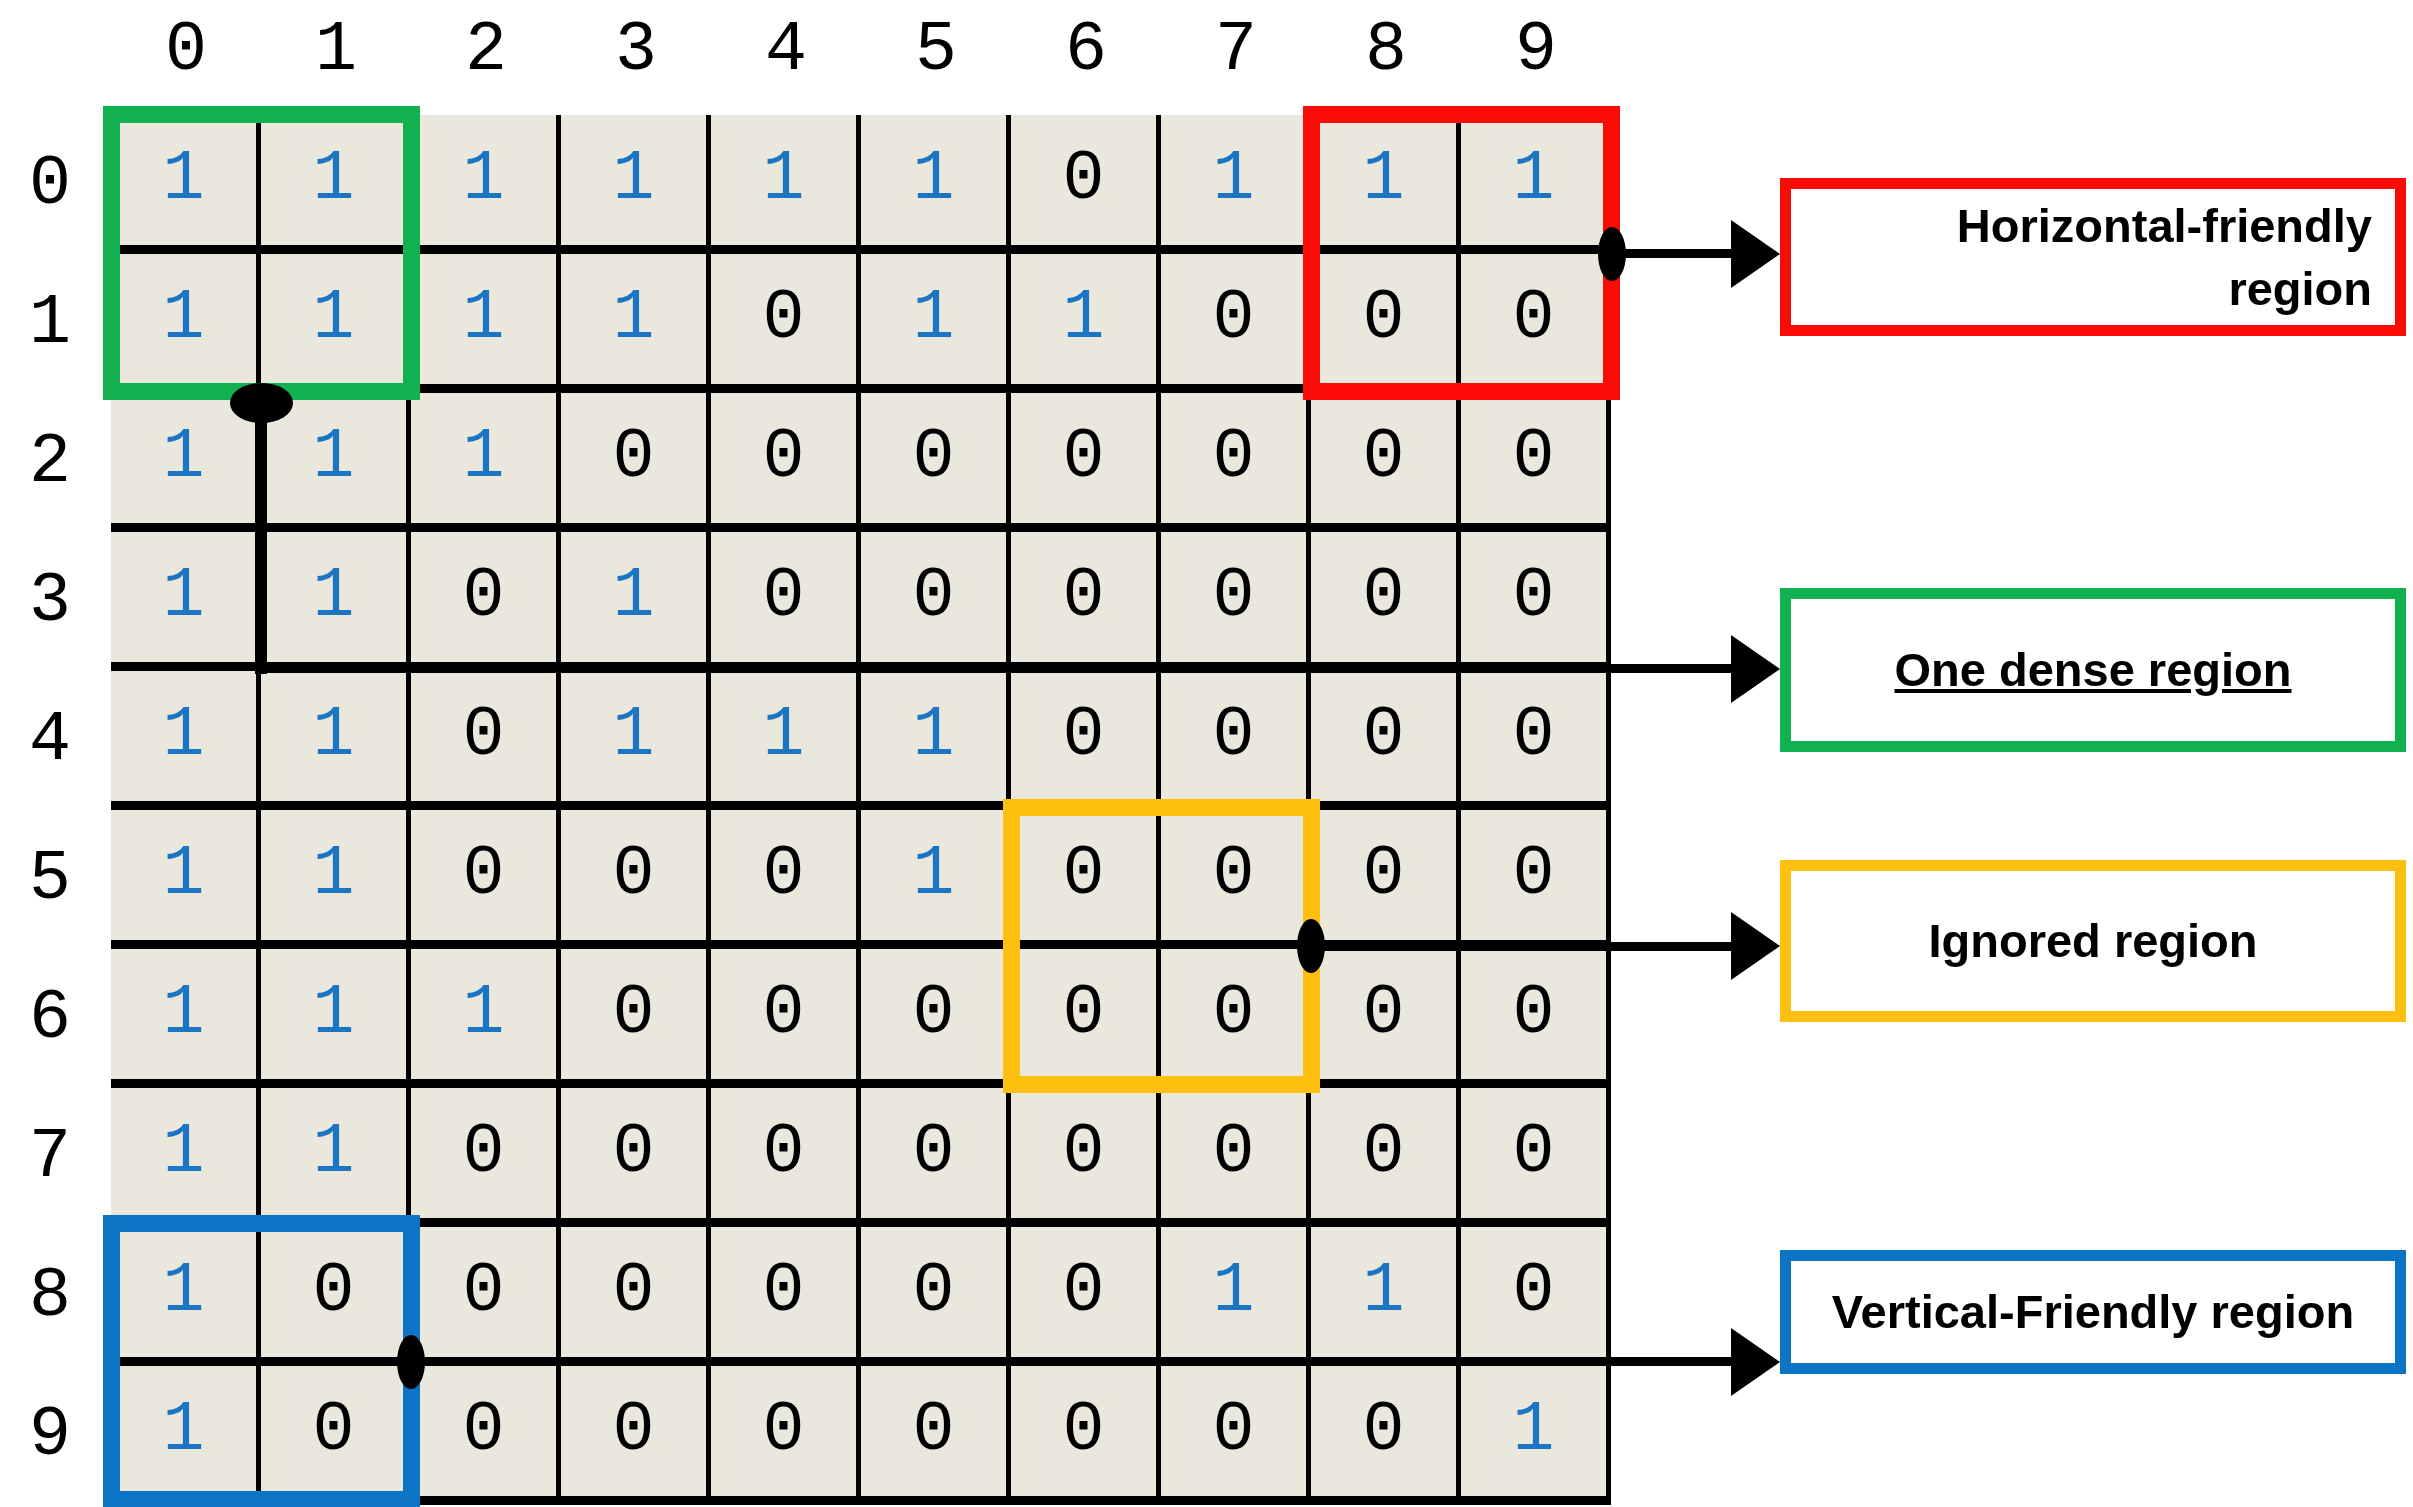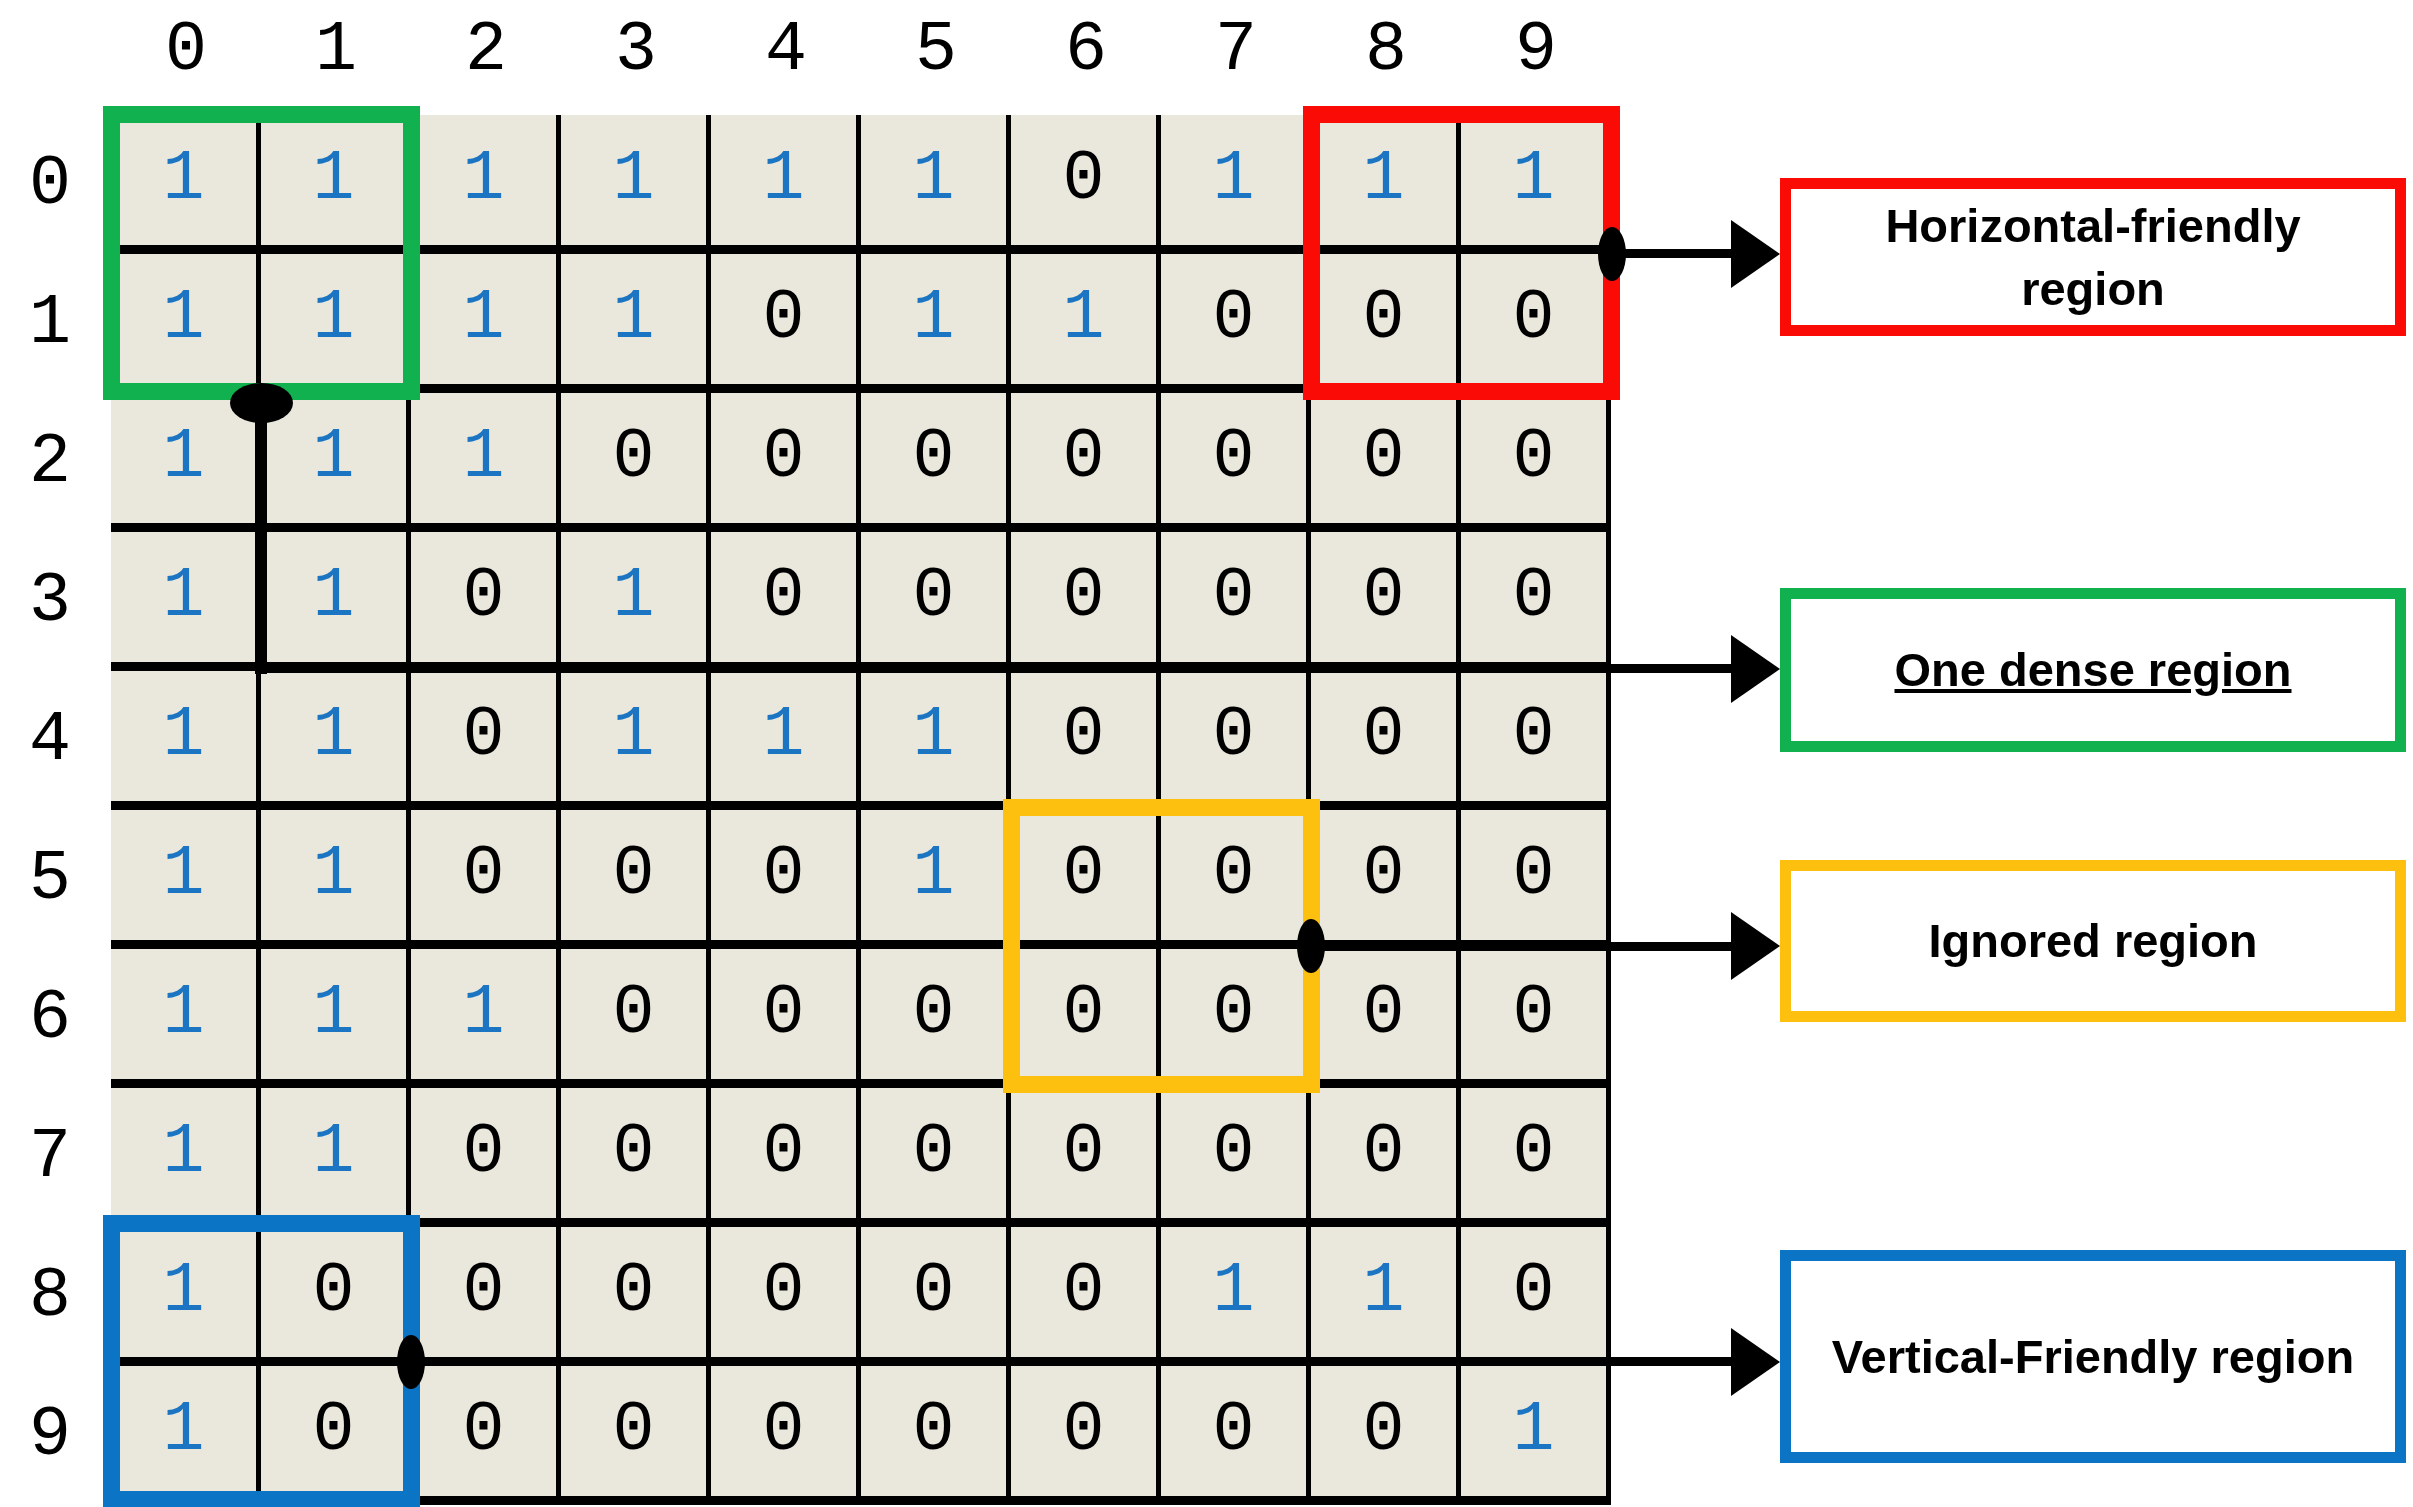--- a/index.html
+++ b/index.html
@@ -70,28 +70,28 @@
     border-left:49px solid #000;
   }
   .ah-horizontal{left:1731px;top:220px;}
   .ah-dense     {left:1731px;top:635px;}
   .ah-ignored   {left:1731px;top:912px;}
   .ah-vertical  {left:1731px;top:1328px;}
   
   .label-box{
     position:absolute;left:1780px;width:626px;box-sizing:border-box;
     border:11.5px solid #000;background:#ffffff;
-    display:flex;align-items:center;justify-content:center;text-align:center;
+    display:flex;align-items:center;justify-content:center;text-align:right;
     font-weight:bold;font-size:47px;line-height:1.35;color:#000;
     padding:0 23px;
   }
   .lb-horizontal{top:178px; height:158px;}
   .lb-dense     {top:588px; height:164px;text-decoration:underline;}
   .lb-ignored   {top:860px;height:162px;}
-  .lb-vertical  {top:1250px;height:213px;}
+  .lb-vertical  {top:1250px;height:124px;}
 </style>
 </head>
 <body>
 
 <div id="stage" style="--c-one: #1B75C2; --c-zero: #000000; --c-bg: #EAE7DC;">
 
   <div id="col-headers">
       <div class="hdr">0</div>
       <div class="hdr">1</div>
       <div class="hdr">2</div>

